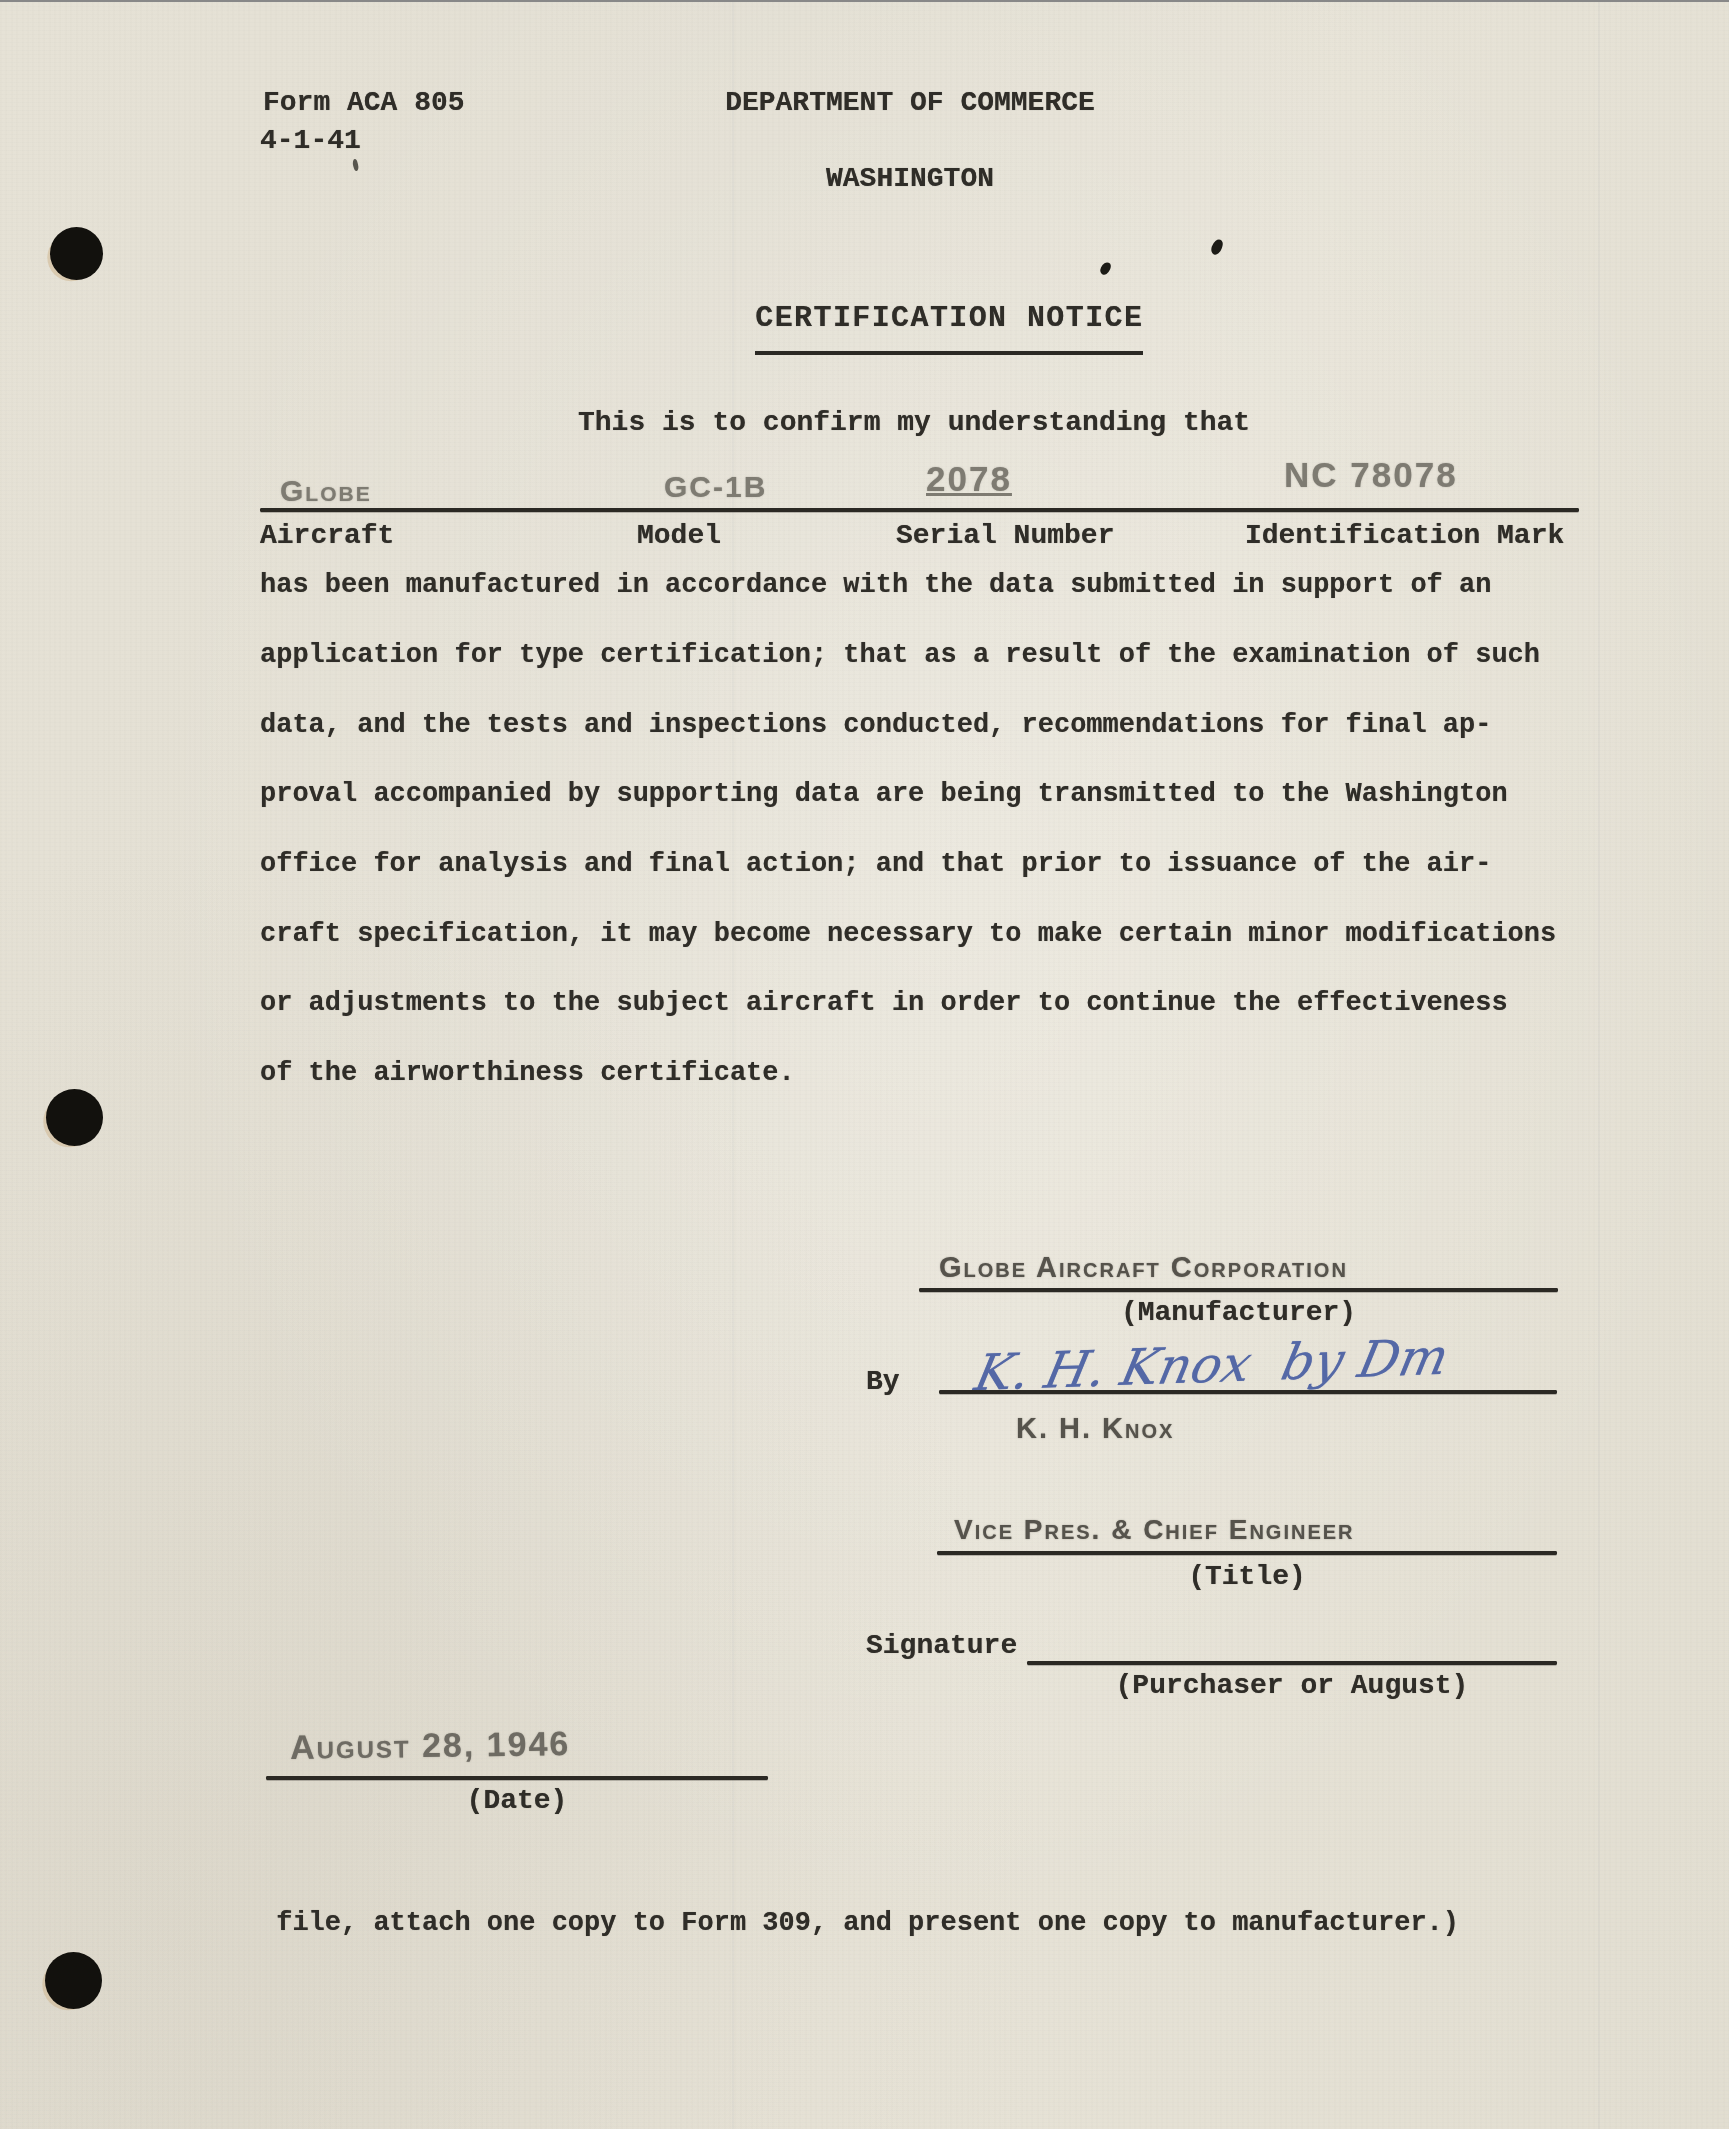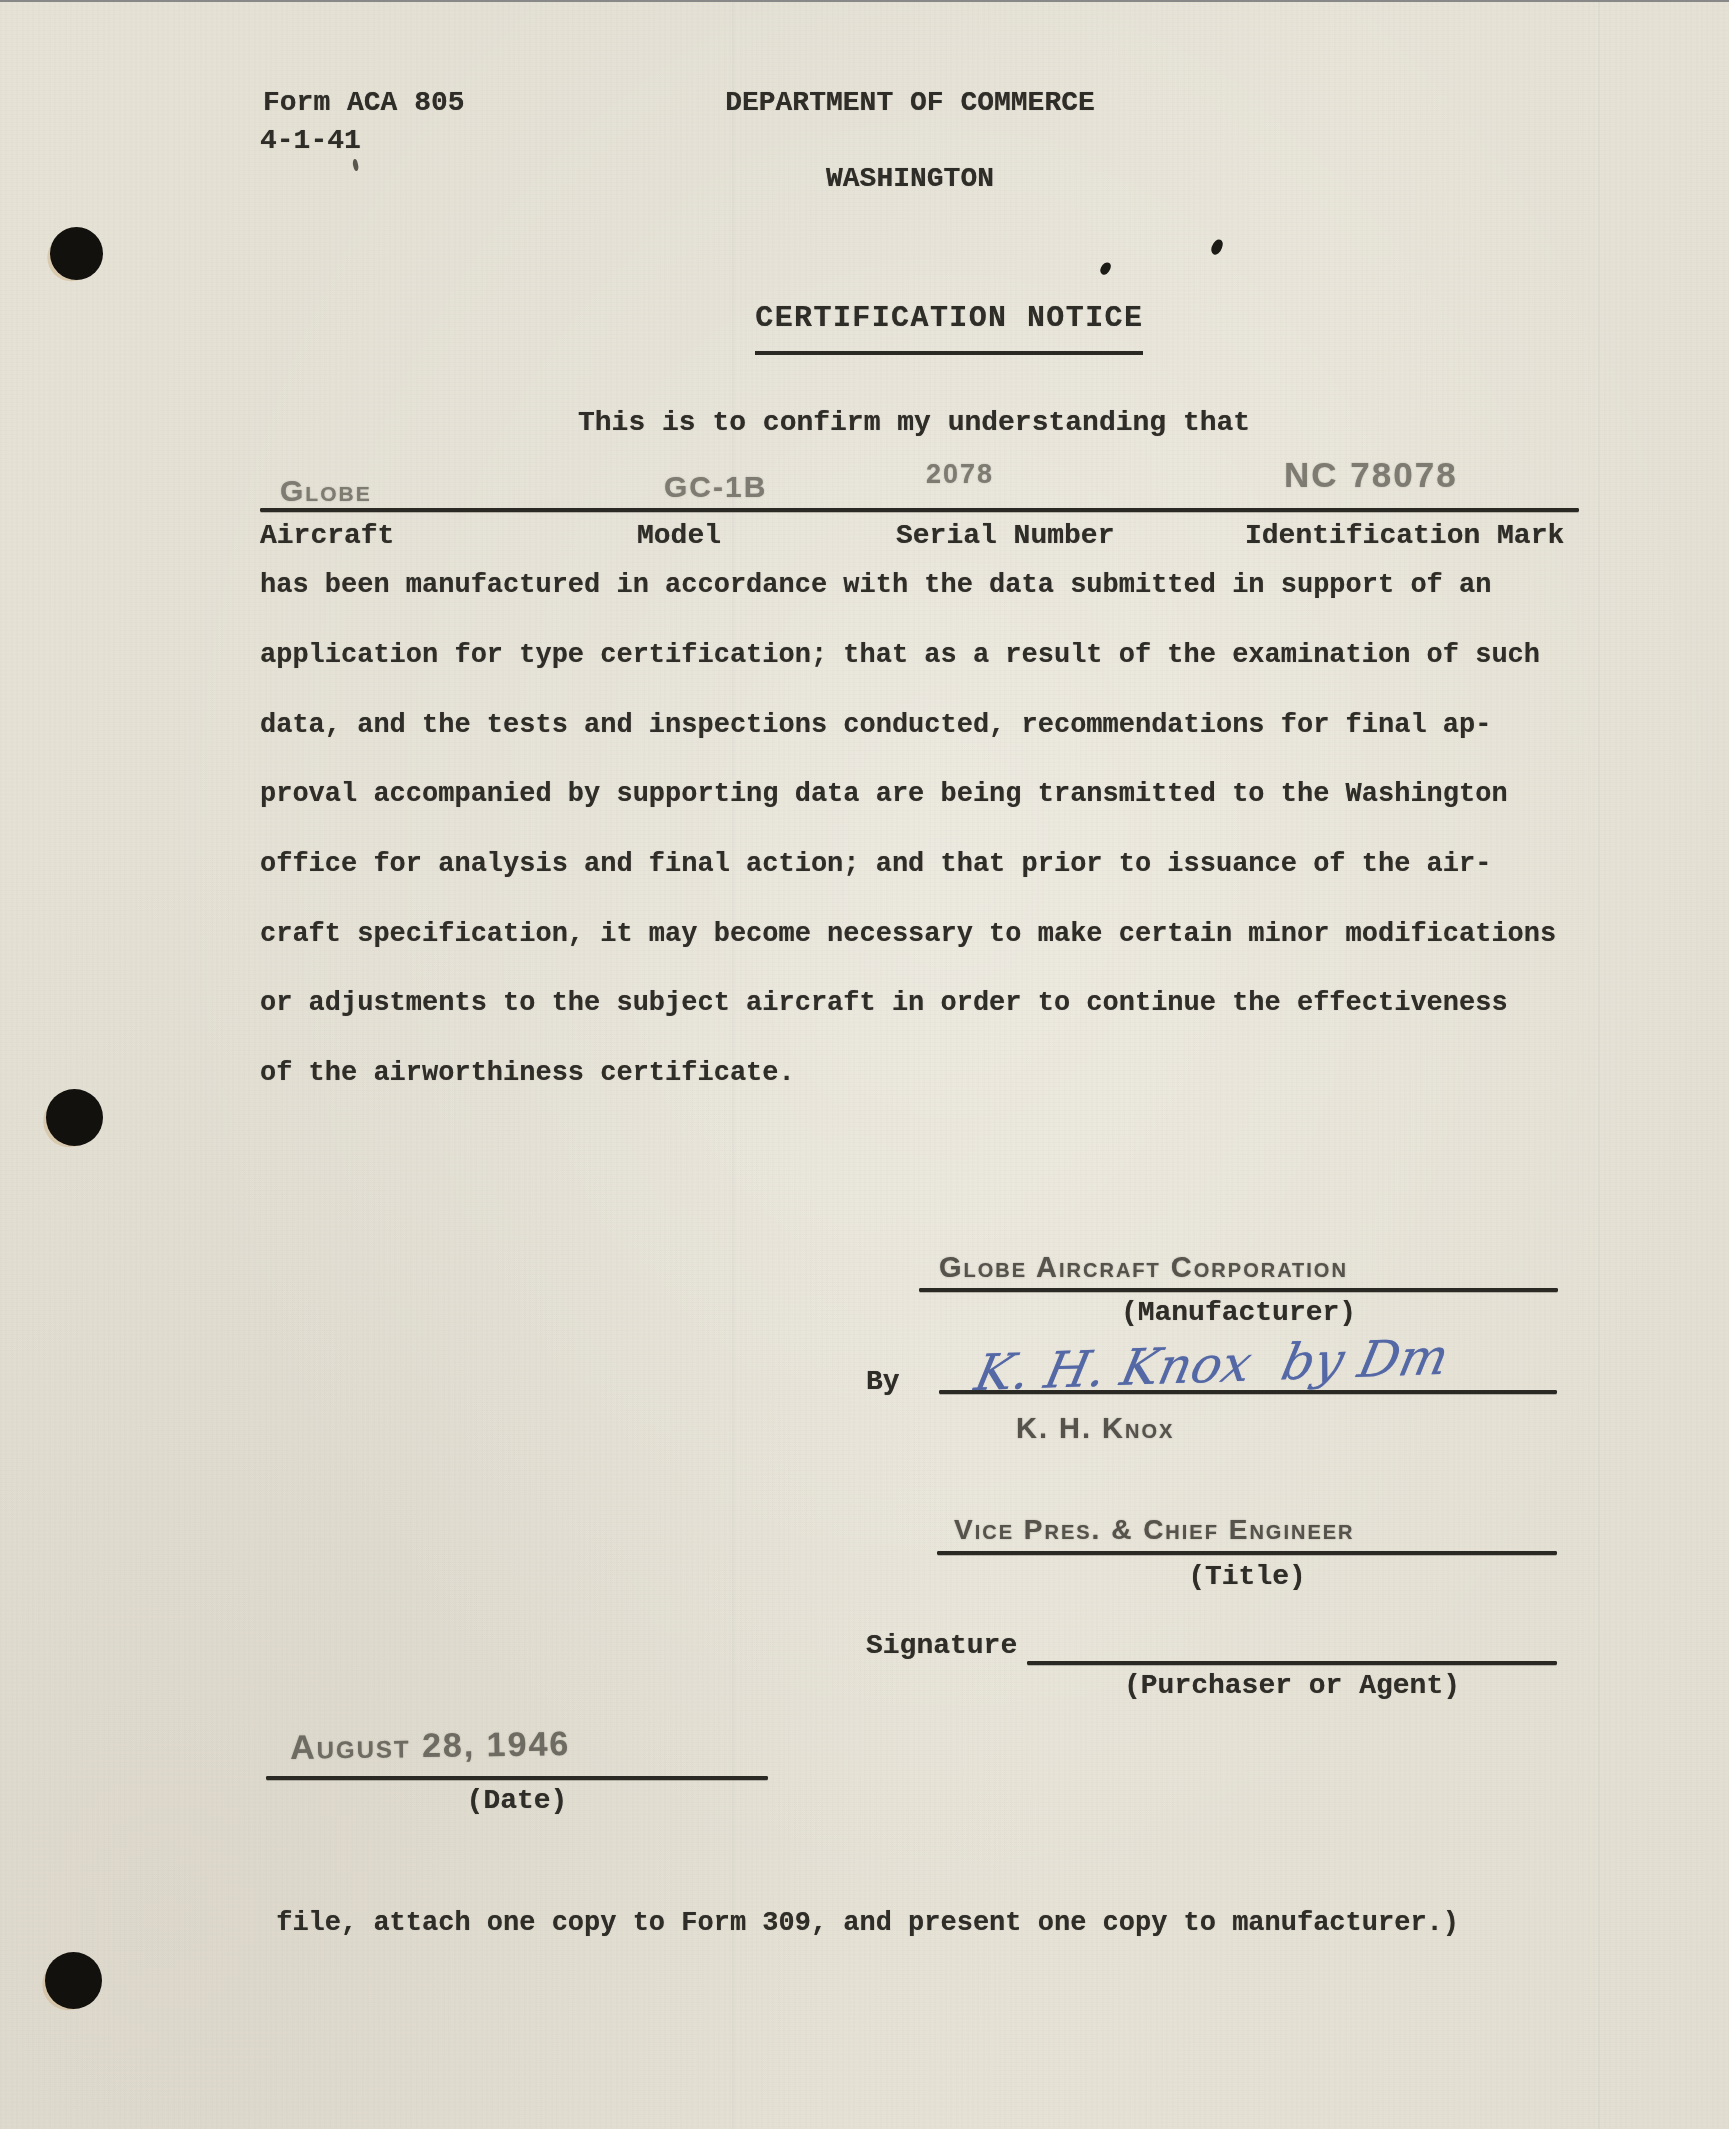--- a/index.html
+++ b/index.html
@@ -112,21 +112,21 @@
   <div class="typed centerbox" style="left:504px; top:161px; width:812px; font-size:28px;">WASHINGTON</div>
 
   <div class="typed centerbox" style="left:572px; top:265px; width:677px; font-size:30px; letter-spacing:1.4px;">
     <span class="title-line">CERTIFICATION NOTICE</span>
   </div>
 
   <div class="typed" style="left:578px; top:405px; font-size:28px;">This is to confirm my understanding that</div>
 
   <div class="entry" style="left:280px; top:472px; font-size:30px;">Globe</div>
   <div class="entry" style="left:664px; top:468px; font-size:30px;">GC-1B</div>
-  <div class="entry" style="left:926px; top:457px; font-size:27px;">2078</div>
+  <div class="entry" style="left:926px; top:457px; font-size:35px;text-decoration:underline;">2078</div>
   <div class="entry" style="left:1284px; top:453px; font-size:35px;">NC 78078</div>
 
   <div class="rule" style="left:260px; top:506px; width:1319px; height:4px;"></div>
 
   <div class="typed" style="left:260px; top:518px; font-size:28px;">Aircraft</div>
   <div class="typed" style="left:637px; top:518px; font-size:28px;">Model</div>
   <div class="typed" style="left:896px; top:518px; font-size:28px;">Serial Number</div>
   <div class="typed" style="left:1245px; top:518px; font-size:28px;">Identification Mark</div>
 
   <div class="typed soft" style="left:260px; top:568px; font-size:27px; font-weight:700;">has been manufactured in accordance with the data submitted in support of an</div>
@@ -146,21 +146,21 @@
   <div class="script-sig" style="left:978px; top:1334px; font-size:50px;">K. H. Knox  by Dm</div>
   <div class="rule" style="left:939px; top:1388px; width:618px; height:4px;"></div>
   <div class="entry dark" style="left:1016px; top:1410px; font-size:29px;">K. H. Knox</div>
 
   <div class="entry dark" style="left:954px; top:1512px; font-size:28px;">Vice Pres. &amp; Chief Engineer</div>
   <div class="rule" style="left:937px; top:1549px; width:620px; height:4px;"></div>
   <div class="typed centerbox" style="left:937px; top:1559px; width:620px; font-size:28px;">(Title)</div>
 
   <div class="typed" style="left:866px; top:1628px; font-size:28px;">Signature</div>
   <div class="rule" style="left:1027px; top:1659px; width:530px; height:4px;"></div>
-  <div class="typed centerbox" style="left:1027px; top:1668px; width:530px; font-size:28px;">(Purchaser or Agent)</div>
+  <div class="typed centerbox" style="left:1027px; top:1668px; width:530px; font-size:28px;">(Purchaser or August)</div>
 
   <div class="entry" style="left:290px; top:1724px; font-size:34px; color:#6e6b63; transform:rotate(-0.8deg);">August 28, 1946</div>
   <div class="rule" style="left:266px; top:1774px; width:502px; height:4px;"></div>
   <div class="typed centerbox" style="left:266px; top:1783px; width:502px; font-size:28px;">(Date)</div>
 
   <div class="typed" style="left:260px; top:1906px; font-size:27px;"> file, attach one copy to Form 309, and present one copy to manufacturer.)</div>
 
 </div>
 
 

